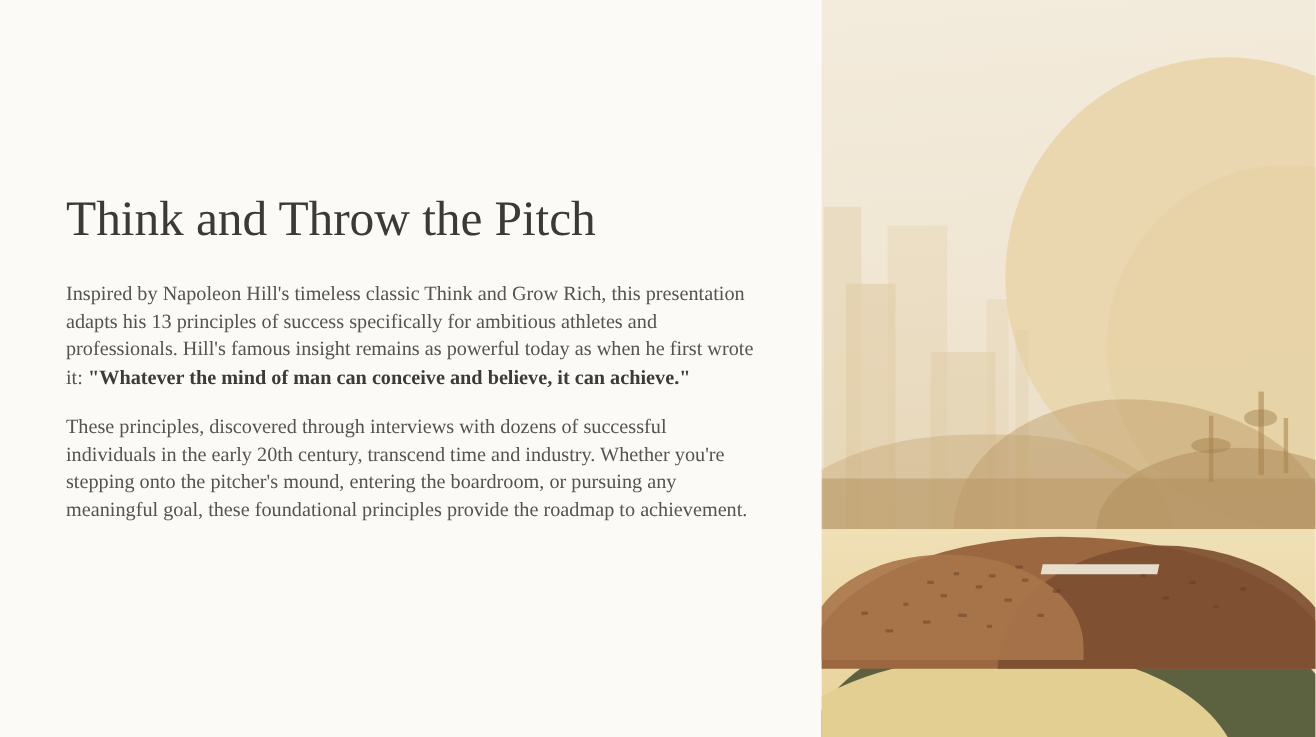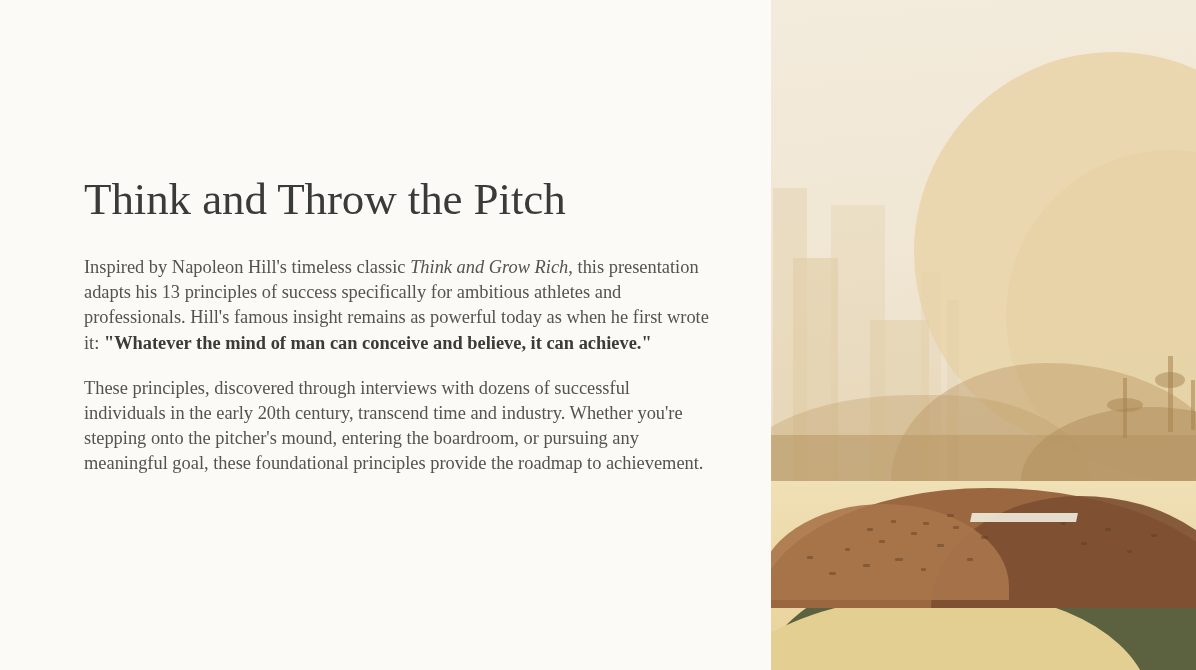--- a/index.html
+++ b/index.html
@@ -26,21 +26,20 @@
   .text-panel {
     position: relative;
     width: 747px;
     height: 670px;
     background: #fcfaf7;
     box-sizing: border-box;
     padding: 0 66px 0 60px;
     display: flex;
     flex-direction: column;
     justify-content: center;
-    margin-left: 24px;
   }
   .content-block {
     width: 625px;
     margin-top: -18px;
   }
   .page-title {
     font-family: "Liberation Serif", "DejaVu Serif", serif;
     font-size: 45px;
     font-weight: 400;
     color: #3a3a38;
@@ -51,21 +50,21 @@
   }
   .body-para {
     font-family: "Liberation Serif", "DejaVu Serif", serif;
     font-size: 18.4px;
     line-height: 25.2px;
     color: #54534f;
     margin: 0 0 20px 0;
     text-align: left;
   }
   .body-para:last-child { margin-bottom: 0; }
-  .book-title { font-style: italic; }
+  .book-title { }
   .quote-bold {
     font-weight: bold;
     color: #3c3b38;
   }
 
   
   .art-panel {
     position: relative;
     width: 449px;
     height: 670px;

